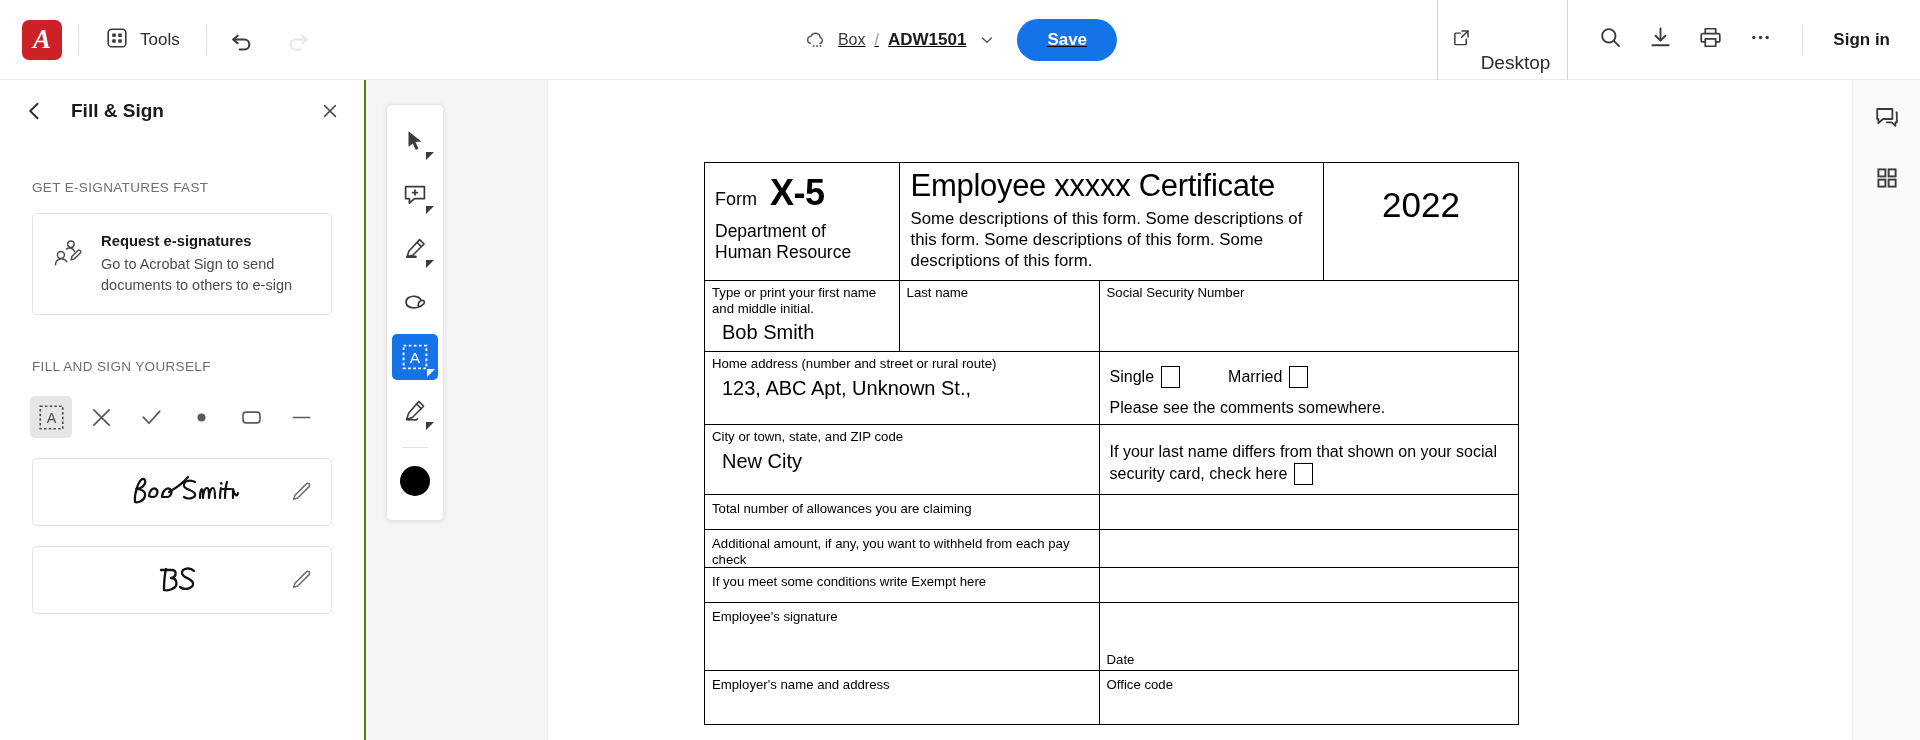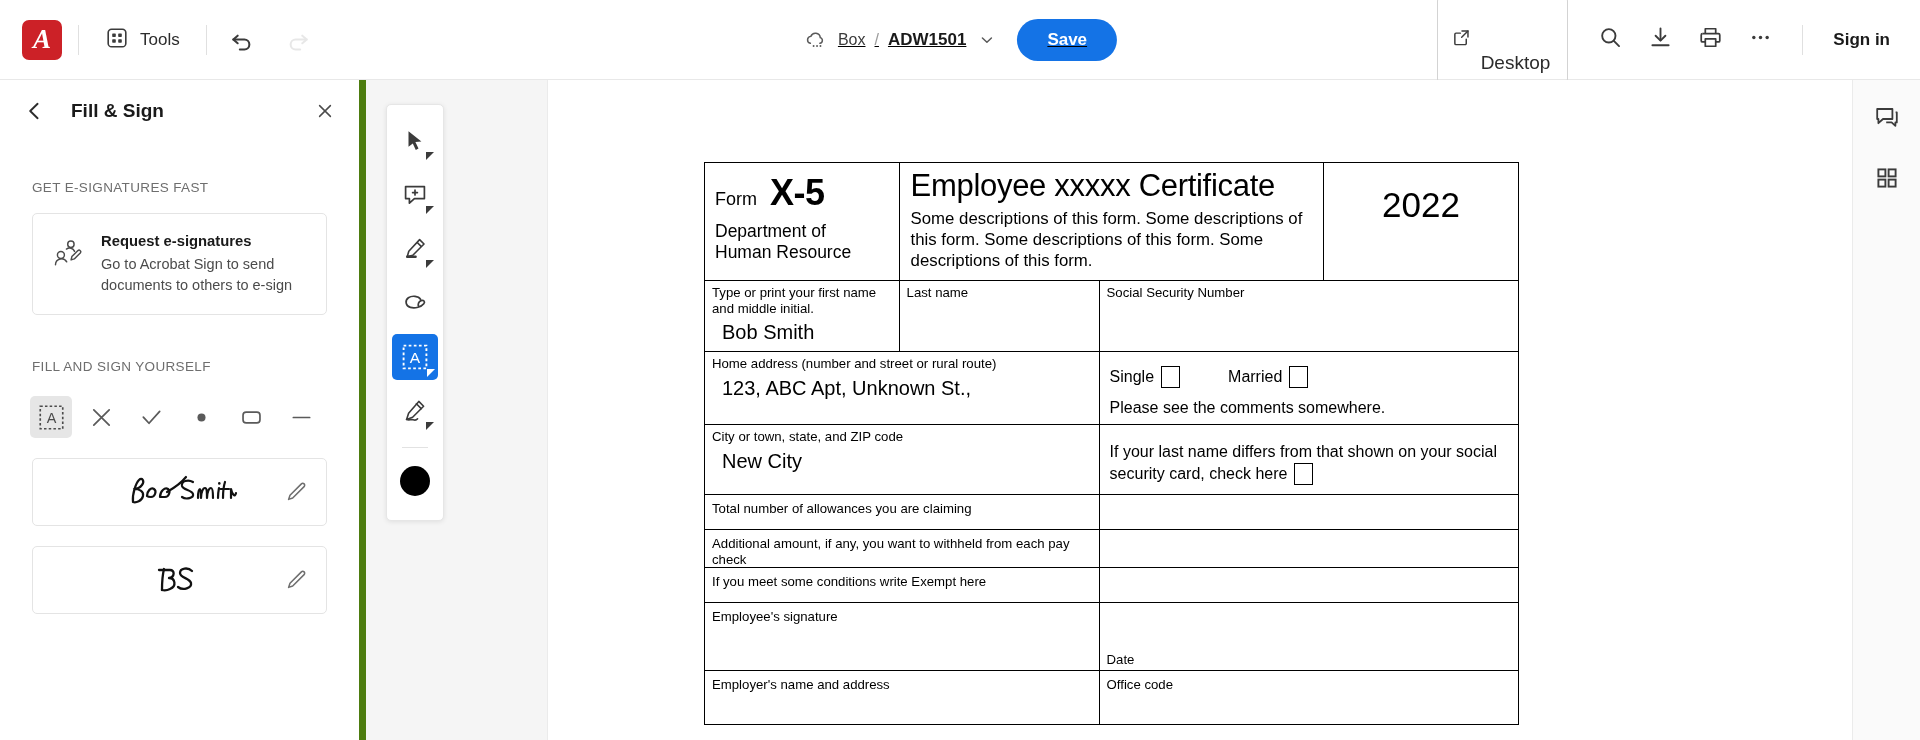--- a/index.html
+++ b/index.html
@@ -60,21 +60,21 @@
   }
   .desktop-label { font-size: 19px; color: #2c2c2c; margin-top: 46px; }
   .tb-right .icon-btn { width: 44px; height: 44px; }
   .vdiv-right { width: 1px; height: 30px; background: #e0e0e0; margin: 0 14px; }
   .signin { font-size: 17px; color: #1a1a1a; font-weight: bold;
             cursor: pointer; padding: 6px 10px; }
 
   
   .left-panel {
     position: absolute; top: 80px; left: 0; width: 366px; height: 660px;
-    background: #fff; border-right: 7px solid #4d7c0f;
+    background: #fff; border-right: 2px solid #4d7c0f;
   }
   .panel-head {
     display: flex; align-items: center; height: 62px; padding: 0 22px; position: relative;
   }
   .back-chevron { cursor: pointer; width: 26px; height: 26px;
                   display: flex; align-items: center; justify-content: center; }
   .panel-title { font-size: 19px; font-weight: bold; color: #1a1a1a; margin-left: 23px; }
   .panel-close { position: absolute; right: 22px; cursor: pointer;
                  width: 24px; height: 24px; display: flex; align-items: center; justify-content: center; }
   .sec-label {

